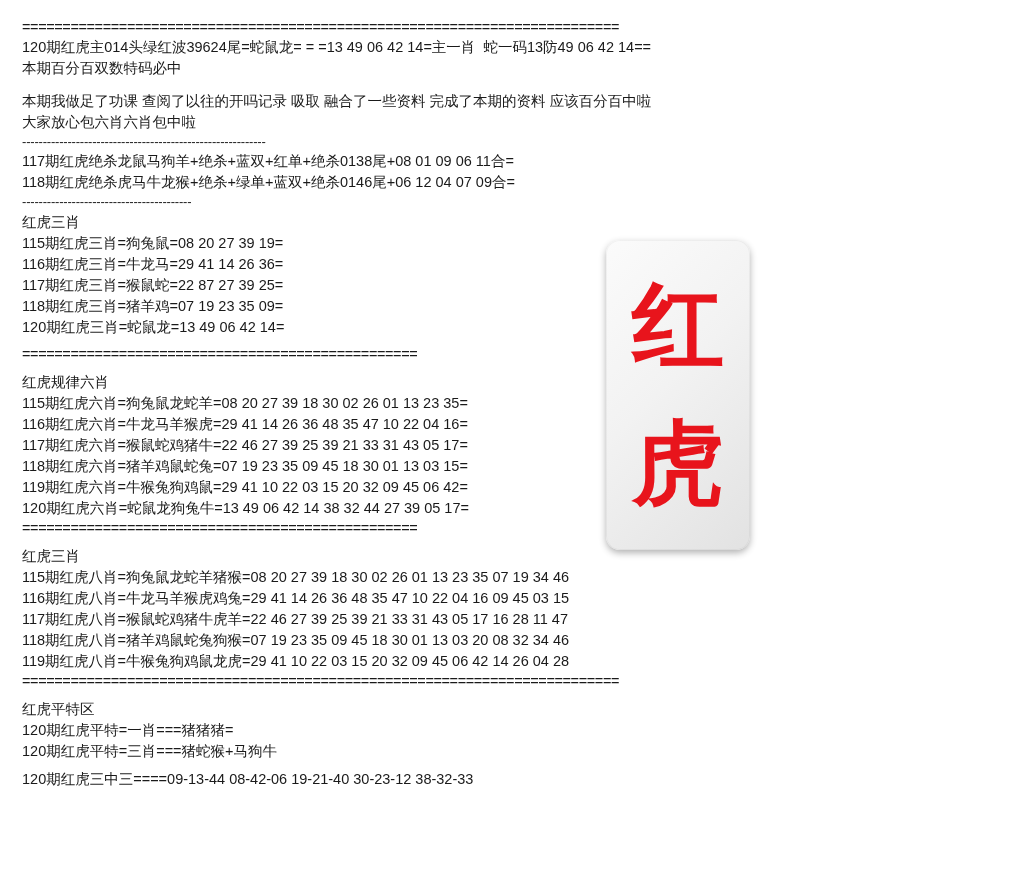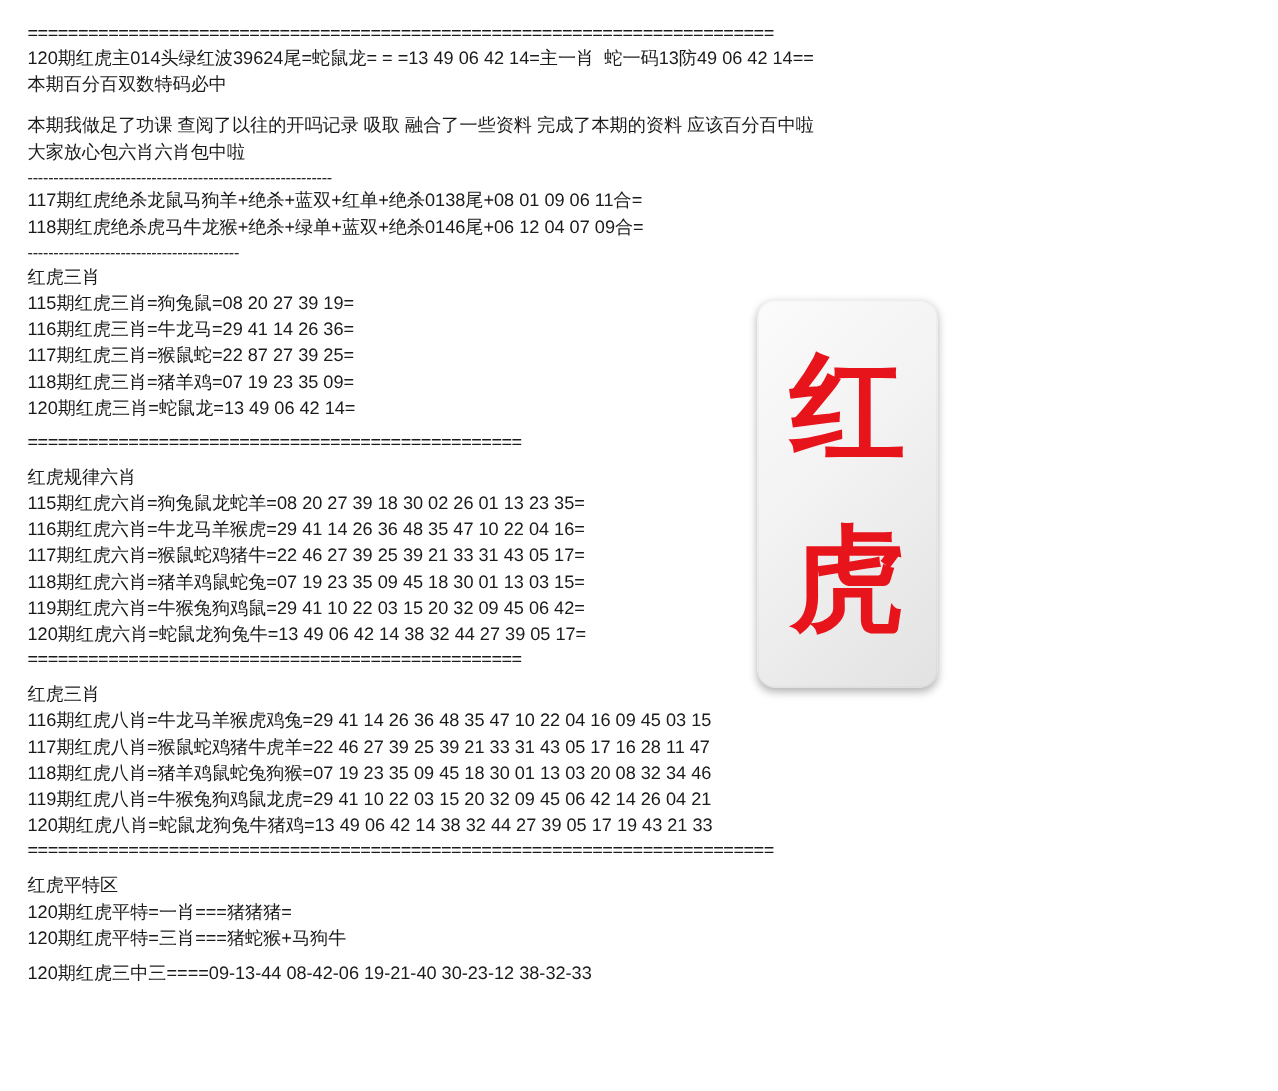--- a/index.html
+++ b/index.html
@@ -122,25 +122,25 @@
     <div class="line">116期红虎六肖=牛龙马羊猴虎=29 41 14 26 36 48 35 47 10 22 04 16=</div>
     <div class="line">117期红虎六肖=猴鼠蛇鸡猪牛=22 46 27 39 25 39 21 33 31 43 05 17=</div>
     <div class="line">118期红虎六肖=猪羊鸡鼠蛇兔=07 19 23 35 09 45 18 30 01 13 03 15=</div>
     <div class="line">119期红虎六肖=牛猴兔狗鸡鼠=29 41 10 22 03 15 20 32 09 45 06 42=</div>
     <div class="line">120期红虎六肖=蛇鼠龙狗兔牛=13 49 06 42 14 38 32 44 27 39 05 17=</div>
 
     <div class="sep">=================================================</div>
     <div class="blank-sm"></div>
 
     <div class="heading">红虎三肖</div>
+    <div class="line">115期红虎八肖=狗兔鼠龙蛇羊猪猴=08 20 27 39 18 30 02 26 01 13 23 35 07 19 34 46</div>
     <div class="line">116期红虎八肖=牛龙马羊猴虎鸡兔=29 41 14 26 36 48 35 47 10 22 04 16 09 45 03 15</div>
     <div class="line">117期红虎八肖=猴鼠蛇鸡猪牛虎羊=22 46 27 39 25 39 21 33 31 43 05 17 16 28 11 47</div>
     <div class="line">118期红虎八肖=猪羊鸡鼠蛇兔狗猴=07 19 23 35 09 45 18 30 01 13 03 20 08 32 34 46</div>
-    <div class="line">119期红虎八肖=牛猴兔狗鸡鼠龙虎=29 41 10 22 03 15 20 32 09 45 06 42 14 26 04 21</div>
-    <div class="line">120期红虎八肖=蛇鼠龙狗兔牛猪鸡=13 49 06 42 14 38 32 44 27 39 05 17 19 43 21 33</div>
+    <div class="line">119期红虎八肖=牛猴兔狗鸡鼠龙虎=29 41 10 22 03 15 20 32 09 45 06 42 14 26 04 28</div>
 
     <div class="sep">==========================================================================</div>
     <div class="blank-sm"></div>
 
     <div class="heading">红虎平特区</div>
     <div class="line">120期红虎平特=一肖===猪猪猪=</div>
     <div class="line">120期红虎平特=三肖===猪蛇猴+马狗牛</div>
     <div class="blank-sm"></div>
     <div class="line">120期红虎三中三====09-13-44 08-42-06 19-21-40 30-23-12 38-32-33</div>
 

